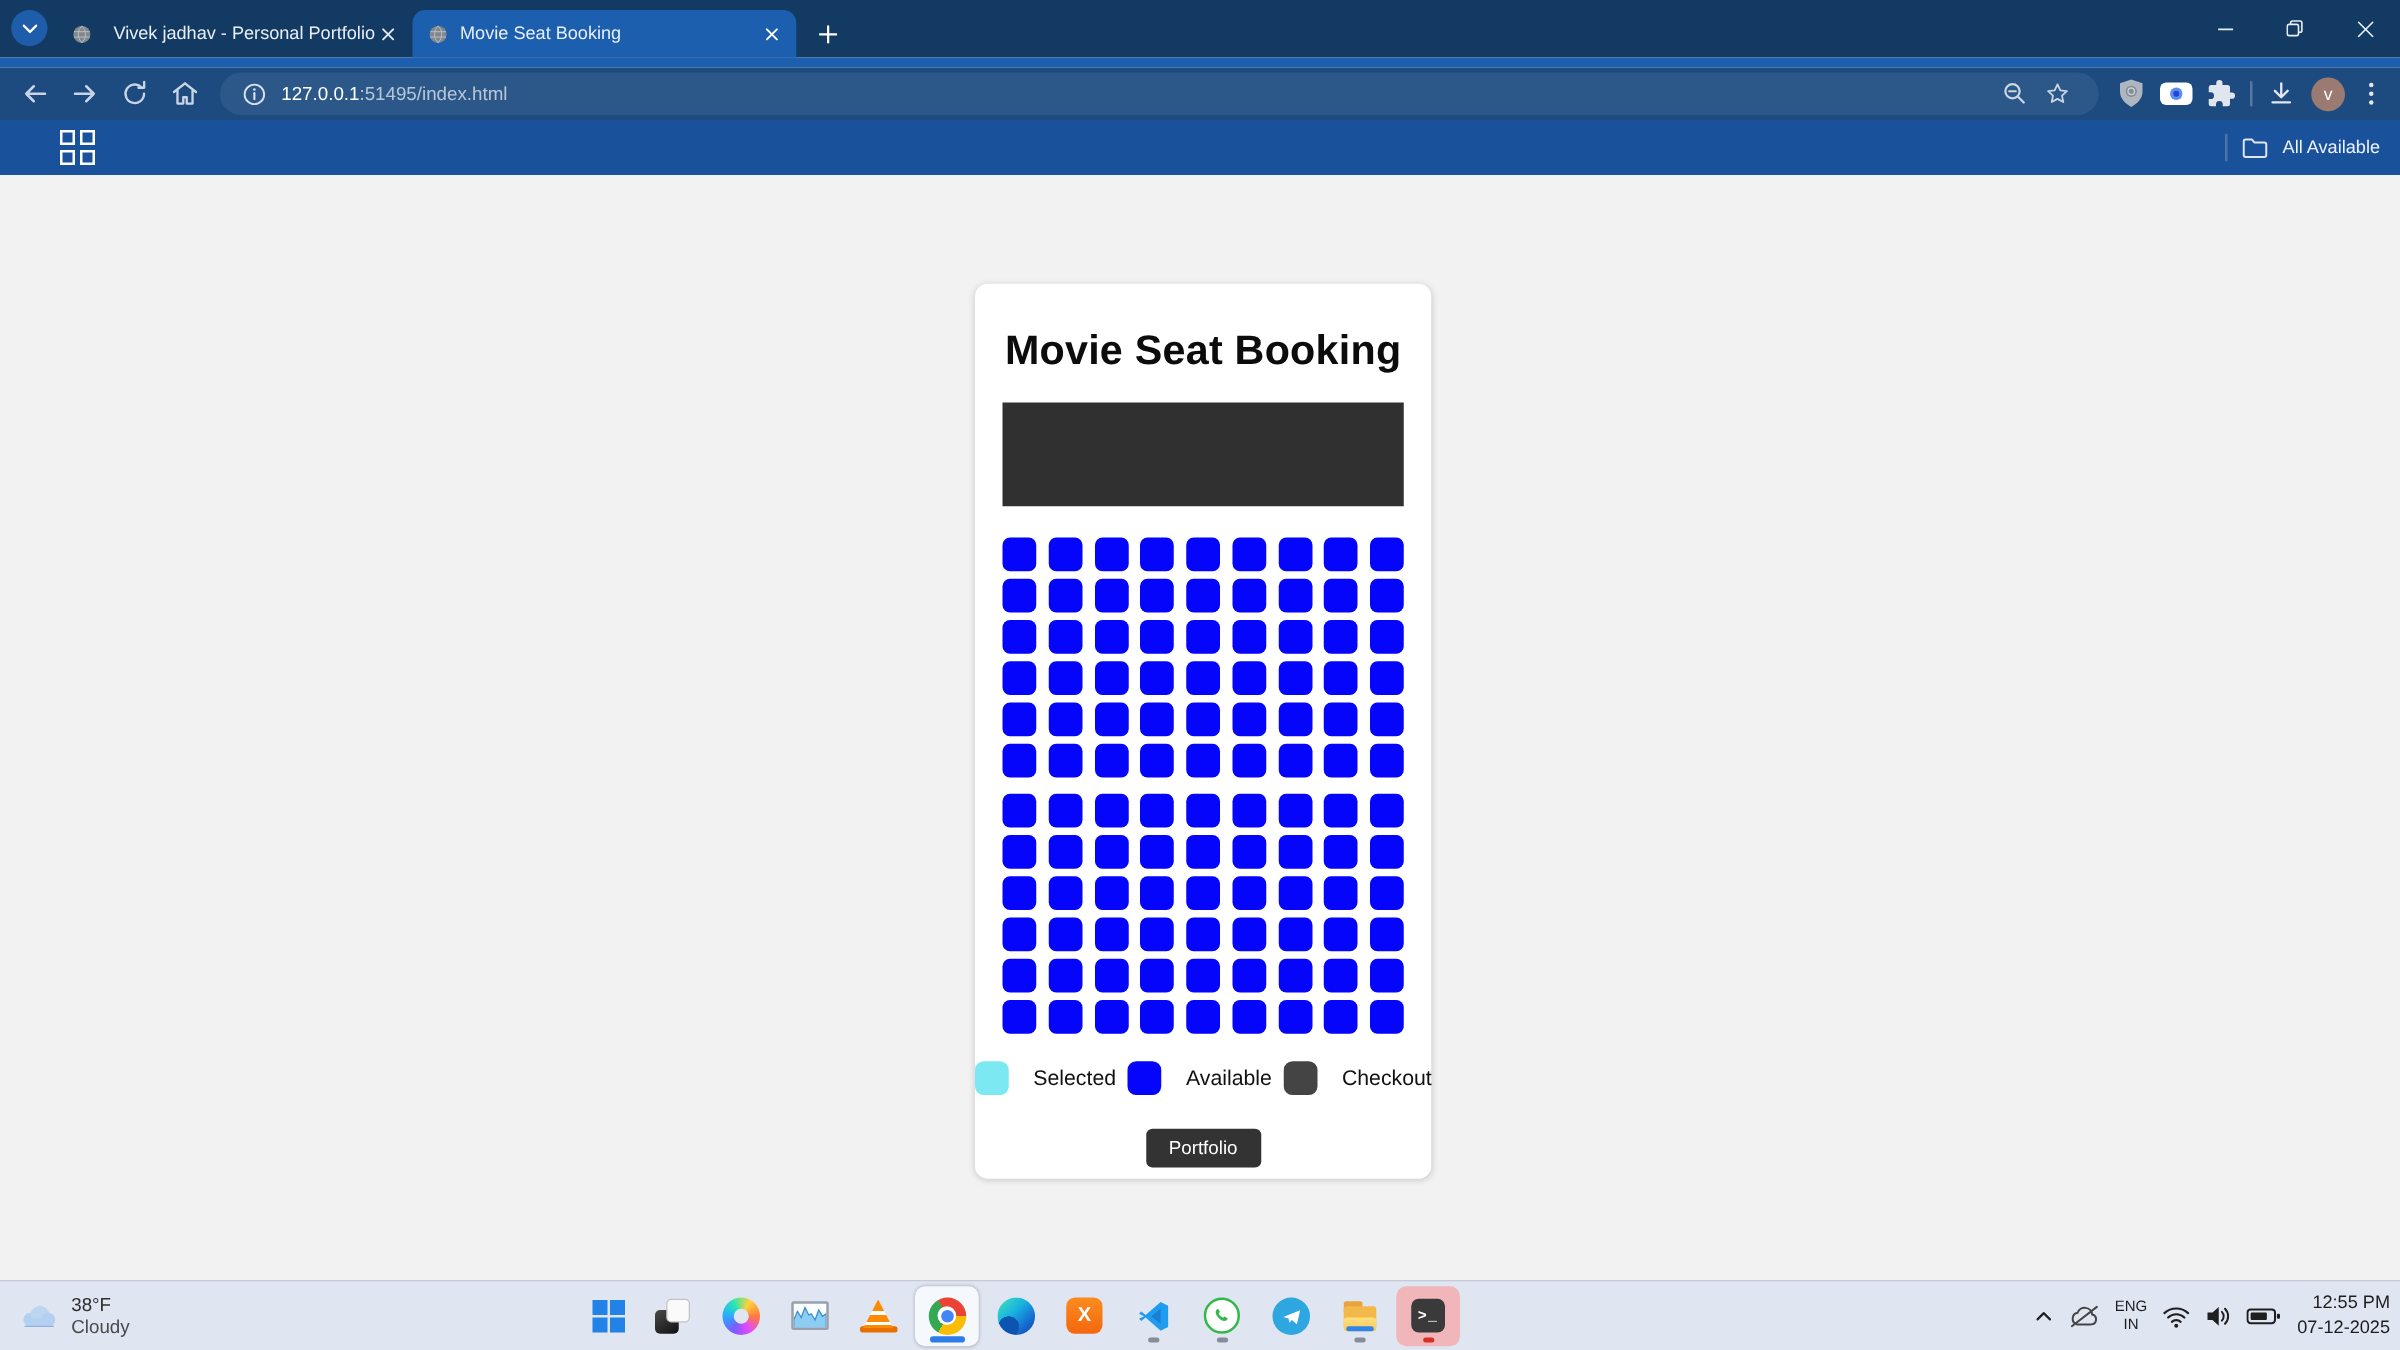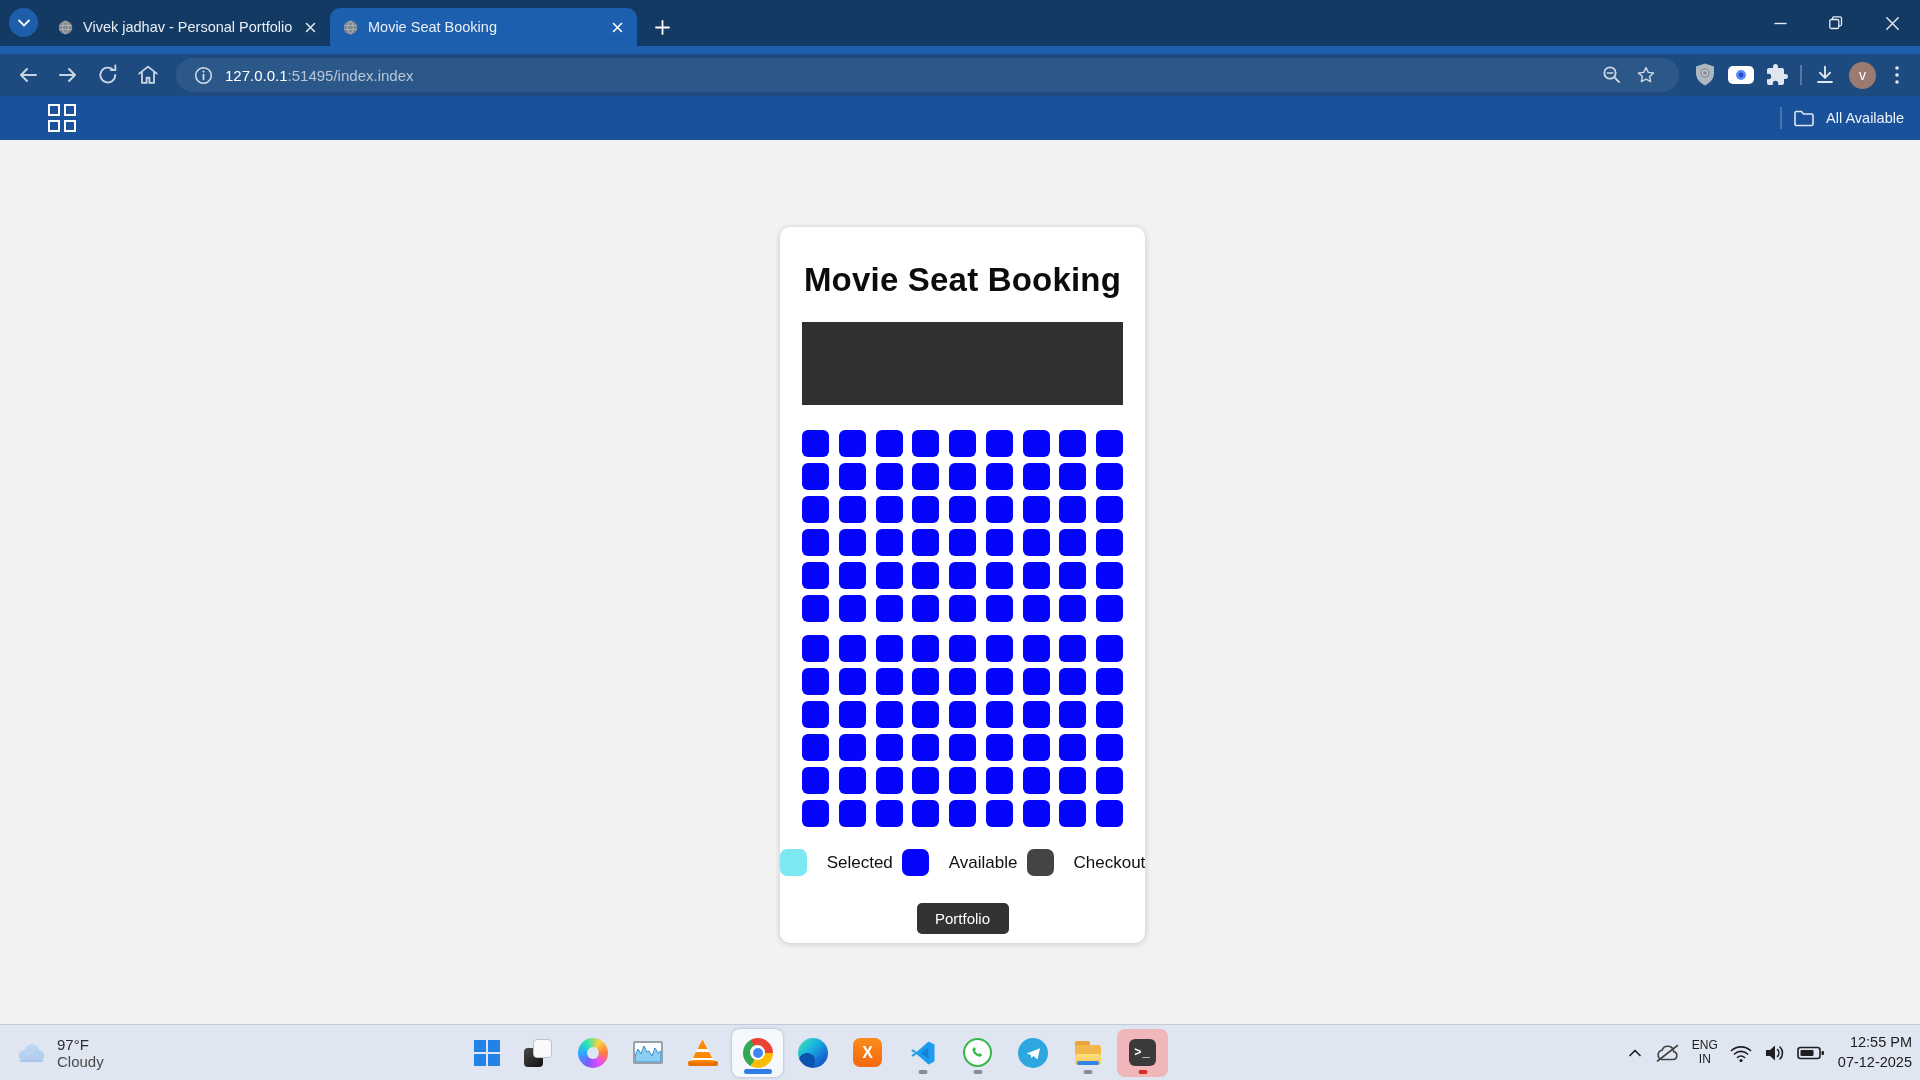--- a/index.html
+++ b/index.html
@@ -3,21 +3,21 @@
 <meta charset="utf-8">
 <style>
   html,body{margin:0;padding:0;}
   body{width:1920px;height:1080px;overflow:hidden;font-family:"Liberation Sans",sans-serif;background:#f2f2f3;position:relative;}
   svg{display:block;}
 
   
   .tabstrip{position:absolute;top:0;left:0;right:0;height:46px;background:#123a63;display:flex;align-items:flex-start;}
   .tab-search-btn{width:29px;height:29px;border-radius:50%;background:#1d5da9;display:flex;align-items:center;justify-content:center;margin:8px 7px 0 9px;flex:none;}
   .tab{display:flex;align-items:center;height:38px;margin-top:8px;padding:0 10px 0 12px;box-sizing:border-box;flex:none;}
-  .tab.inactive{width:285px;}
+  .tab.inactive{width:285px;text-align:right;}
   .tab.active{width:307px;background:#1c5fae;border-radius:10px 10px 0 0;}
   .tab .favicon{width:17px;height:17px;margin-right:9px;flex:none;}
   .tab .tab-title{flex:1;font-size:14.5px;color:#e9eef6;white-space:nowrap;overflow:hidden;}
   .tab .tab-close{width:20px;height:20px;display:flex;align-items:center;justify-content:center;flex:none;border-radius:50%;}
   .newtab-btn{width:30px;height:30px;margin:12px 0 0 10px;display:flex;align-items:center;justify-content:center;flex:none;}
   .win-controls{margin-left:auto;display:flex;height:46px;}
   .win-btn{width:56px;height:46px;display:flex;align-items:center;justify-content:center;}
 
   .tabline{position:absolute;top:46px;left:0;right:0;height:8px;background:#1c5fae;}
   .toolbar{position:absolute;top:54px;left:0;right:0;height:42px;background:#1d4b7f;display:flex;align-items:center;padding:0 8px;box-sizing:border-box;}
@@ -196,21 +196,21 @@
   </div>
 
   <div class="omnibox">
     <span class="omni-icon" style="width:22px">
       <svg width="19" height="19" viewBox="0 0 20 20">
           <circle cx="10" cy="10" r="8.2" fill="none" stroke="#d7e0ec" stroke-width="1.6"></circle>
           <line x1="10" y1="9" x2="10" y2="14" stroke="#d7e0ec" stroke-width="1.8" stroke-linecap="round"></line>
           <circle cx="10" cy="5.9" r="1.1" fill="#d7e0ec"></circle>
         </svg>
     </span>
-    <span class="omni-url"><span class="host">127.0.0.1</span><span class="rest">:51495/index.index</span></span>
+    <span class="omni-url"><span class="host">127.0.0.1</span><span class="rest">:51495/index.html</span></span>
     <span class="omni-spacer"></span>
     <span class="omni-icon">
       <svg width="22" height="22" viewBox="0 0 22 22">
           <circle cx="9" cy="9" r="5.7" fill="none" stroke="#ccd6e3" stroke-width="1.8"></circle>
           <line x1="13.2" y1="13.2" x2="18" y2="18" stroke="#ccd6e3" stroke-width="1.8" stroke-linecap="round"></line>
           <line x1="6.3" y1="9" x2="11.7" y2="9" stroke="#ccd6e3" stroke-width="1.6" stroke-linecap="round"></line>
         </svg>
     </span>
     <span class="omni-icon">
       <svg width="22" height="22" viewBox="0 0 28 28">
@@ -419,21 +419,21 @@
     <span>
       <svg width="34" height="24" viewBox="0 0 36 24">
           <circle cx="11" cy="15" r="6" fill="#b3d0f0"></circle>
           <circle cx="19" cy="11" r="8" fill="#bcd6f2"></circle>
           <circle cx="26" cy="15" r="6" fill="#b3d0f0"></circle>
           <rect x="7" y="14" width="23" height="7" rx="3.5" fill="#b3d0f0"></rect>
           <path d="M6 20.5 h25" stroke="#8fb4e0" stroke-width="1"></path>
         </svg>
     </span>
     <span class="weather-text">
-      <div class="weather-temp">97°F</div>
+      <div class="weather-temp">38°F</div>
       <div class="weather-cond">Cloudy</div>
     </span>
   </div>
 
   <div class="tb-center">
     <div class="start-btn">
       <span class="winlogo">
           <span></span>
           <span></span>
           <span></span>

